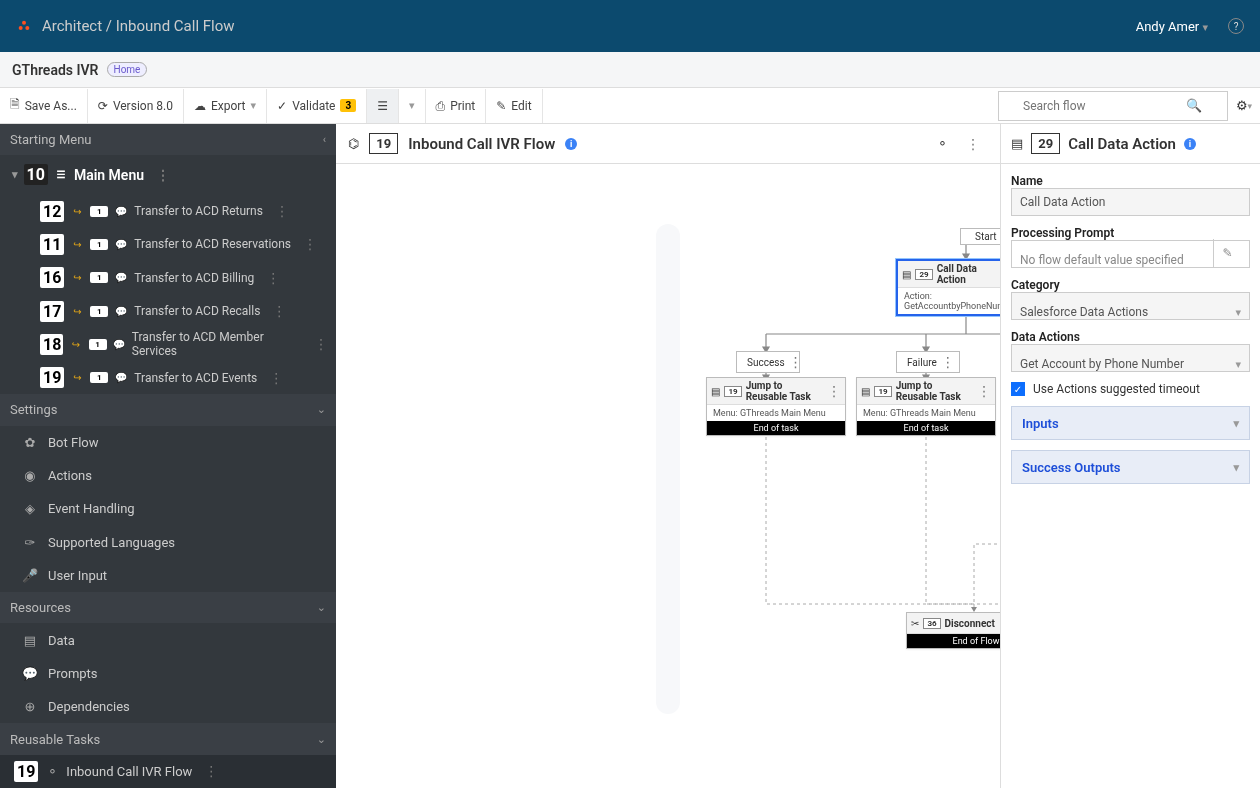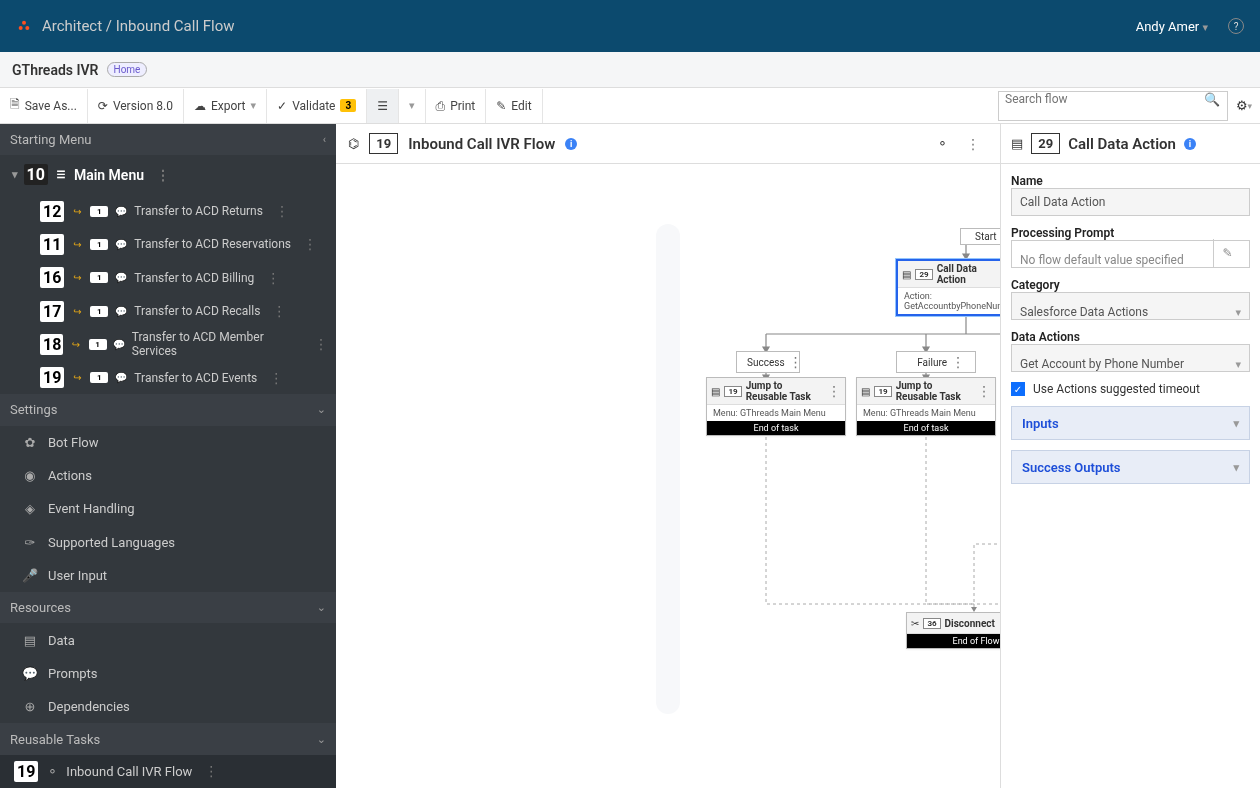--- a/index.html
+++ b/index.html
@@ -10,21 +10,21 @@
 .topbar-spacer{flex:1}
 .user{font-size:13px;color:#fff}
 .subbar{height:36px;background:#f5f6f7;border-bottom:1px solid #ddd;display:flex;align-items:center;padding:0 12px;gap:8px}
 .flow-name{font-weight:600;font-size:14px}
 .badge-home{font-size:10px;color:#6a5acd;border:1px solid #aaa;border-radius:8px;padding:1px 6px;background:#eef}
 .toolbar{height:36px;background:#fff;border-bottom:1px solid #ddd;display:flex;align-items:center}
 .tool-btn{height:34px;padding:0 10px;display:flex;align-items:center;gap:5px;border-right:1px solid #e5e5e5;font-size:12px;color:#444;cursor:pointer}
 .tool-btn.active{background:#eef0f2}
 .validate-badge{background:#ffc107;color:#000;font-size:10px;font-weight:bold;padding:1px 5px;border-radius:2px}
 .toolbar-spacer{flex:1}
-.search{width:230px;height:30px;border:1px solid #ccc;display:flex;align-items:flex-start;padding:0 6px;background:#fff}
+.search{width:230px;height:30px;border:1px solid #ccc;display:flex;align-items:center;padding:0 24px;background:#fff}
 .search input{flex:1;border:none;outline:none;font-size:12px}
 .gear{width:32px;height:30px;display:flex;align-items:center;justify-content:center;cursor:pointer}
 
 .main{display:flex;height:calc(100vh - 124px)}
 .sidebar{width:336px;background:#33383d;color:#ccc;display:flex;flex-direction:column;overflow-y:auto}
 .side-section{height:32px;display:flex;align-items:center;padding:0 10px;font-size:13px;color:#bbb;background:#3a3f45;cursor:pointer}
 .side-section .spacer{flex:1}
 .chev{font-size:11px;color:#999}
 .tree-row{display:flex;align-items:center;height:34px;padding:0 8px 0 12px;gap:6px;cursor:pointer}
 .tree-row.main-menu{font-weight:600;font-size:14px;color:#fff;height:40px}
@@ -323,21 +323,21 @@
             <span class="spacer" style="flex:1"></span>
             <span class="more-dots">⋮</span>
           </div>
         <div class="node-sub">Action: GetAccountbyPhoneNumber</div>
       </div>
 
       <div class="branch-label" style="left:400px;top:187px;width:64px;justify-content:space-between">
           <span>Success</span>
           <span class="more-dots">⋮</span>
         </div>
-      <div class="branch-label" style="left:560px;top:187px;width:80px;justify-content:flex-end">
+      <div class="branch-label" style="left:560px;top:187px;width:64px;justify-content:flex-start">
           <span>Failure</span>
           <span class="more-dots">⋮</span>
         </div>
 
       <div class="node" style="left:370px;top:213px;width:140px">
         <div class="node-header">
             <span>▤</span>
             <span class="small-num">19</span>
             <b>Jump to Reusable Task</b>
             <span style="flex:1"></span>

